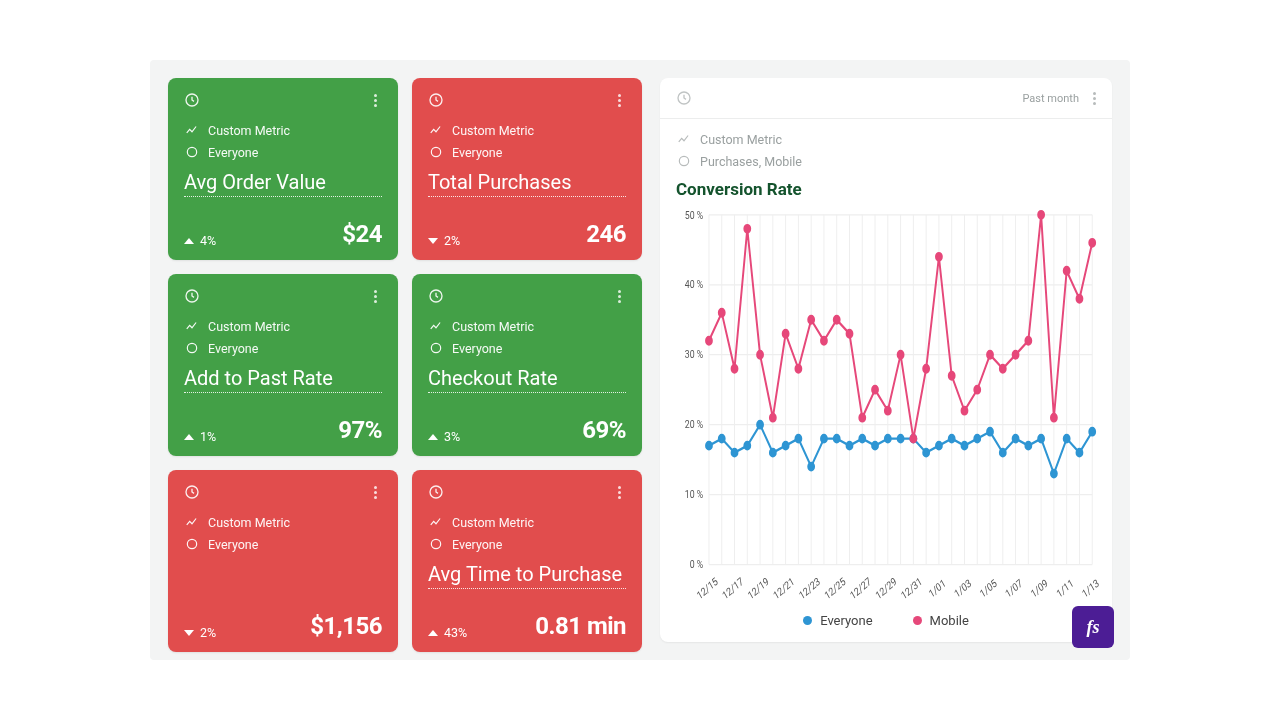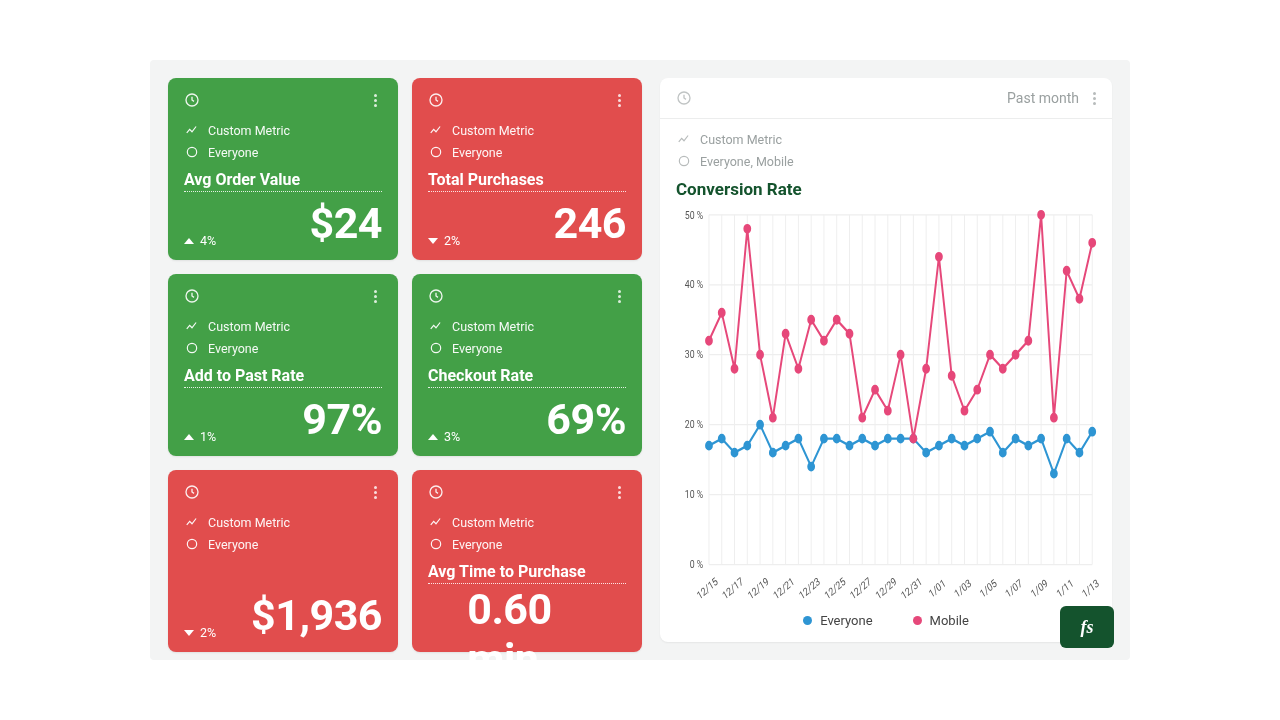--- a/index.html
+++ b/index.html
@@ -10,51 +10,51 @@
   .card.green{background:#43a047}
   .card.red{background:#e14d4d}
   .card .top{display:flex;justify-content:space-between;align-items:center;opacity:.9}
   .ico{width:16px;height:16px;display:inline-flex;align-items:center;justify-content:center}
   .ico svg{width:16px;height:16px;stroke:#fff;fill:none;stroke-width:2}
   .dots{width:14px;display:flex;flex-direction:column;align-items:center;gap:2px;cursor:pointer}
   .dots span{width:3px;height:3px;border-radius:50%;background:#fff;opacity:.9}
   .meta{margin-top:14px;font-size:12.5px;opacity:.95;display:flex;flex-direction:column;gap:6px}
   .meta .row{display:flex;align-items:center;gap:8px}
   .meta .row .ico svg{width:14px;height:14px}
-  .title{margin-top:10px;font-weight:700;font-size:16px;border-bottom:1.5px dotted rgba(255,255,255,.85);padding-bottom:2px;display:inline-block}
+  .title{margin-top:10px;font-weight:400;font-size:20px;border-bottom:1.5px dotted rgba(255,255,255,.85);padding-bottom:2px;display:inline-block}
   .foot{margin-top:auto;display:flex;justify-content:space-between;align-items:flex-end}
   .delta{display:flex;align-items:center;gap:6px;font-size:12.5px}
   .delta .tri{width:0;height:0;border-left:5px solid transparent;border-right:5px solid transparent}
   .delta.up .tri{border-bottom:6px solid #fff}
   .delta.down .tri{border-top:6px solid #fff}
-  .val{font-size:43px;font-weight:700;letter-spacing:-.5px}
+  .val{font-size:24px;font-weight:700;letter-spacing:-.5px}
   
   .panel{flex:1;background:#fff;border-radius:8px;display:flex;flex-direction:column;box-shadow:0 1px 2px rgba(0,0,0,.06)}
   .panel .hdr{display:flex;justify-content:space-between;align-items:center;padding:12px 16px;border-bottom:1px solid #eceded}
   .panel .hdr .left{display:flex;align-items:center;gap:8px;color:#b7bbbb}
-  .panel .hdr .right{display:flex;align-items:center;gap:14px;color:#9aa0a0;font-size:14px}
+  .panel .hdr .right{display:flex;align-items:center;gap:14px;color:#9aa0a0;font-size:11px}
   .panel .hdr .gdots{display:flex;flex-direction:column;gap:2px;cursor:pointer}
   .panel .hdr .gdots span{width:3px;height:3px;border-radius:50%;background:#b7bbbb}
   .panel .meta2{padding:12px 16px 0;color:#9aa0a0;font-size:12.5px;display:flex;flex-direction:column;gap:6px}
   .panel .meta2 .row{display:flex;align-items:center;gap:8px}
   .panel .meta2 .ico svg{stroke:#b7bbbb;width:14px;height:14px}
   .panel .ctitle{padding:10px 16px 0;font-weight:700;color:#14532d;font-size:17px}
   .chartwrap{flex:1;position:relative;padding:6px 12px 8px}
   svg.chart{width:100%;height:100%}
   .ylab{font-size:9px;fill:#555}
   .xlab{font-size:9px;fill:#555}
   .grid line{stroke:#eee;stroke-width:1}
   .srs1{stroke:#2e95d3;fill:none;stroke-width:2}
   .srs1 circle{fill:#2e95d3}
   .srs2{stroke:#e6487a;fill:none;stroke-width:2}
   .srs2 circle{fill:#e6487a}
   .legend{display:flex;justify-content:center;gap:40px;padding:6px 0 14px;font-size:13px;color:#444}
   .legend .item{display:flex;align-items:center;gap:8px}
   .legend .sw{width:9px;height:9px;border-radius:50%}
-  .fs{position:absolute;right:16px;bottom:12px;background:#14532d;color:#fff;width:54px;height:42px;border-radius:6px;display:flex;align-items:center;justify-content:center;font-style:italic;font-weight:700;font-size:18px;font-family:Georgia,serif}
+  .fs{position:absolute;right:16px;bottom:12px;background:#4c1d95;color:#fff;width:42px;height:42px;border-radius:6px;display:flex;align-items:center;justify-content:center;font-style:italic;font-weight:700;font-size:18px;font-family:Georgia,serif}
 </style>
 </head>
 <body>
 
 <div class="board">
   <div class="cards" id="cards">
       <div class="card green">
         <div class="top">
           <span class="ico">
             <svg viewBox="0 0 24 24">
@@ -248,21 +248,21 @@
               </svg>
             </span>
             <span>Everyone</span>
           </div>
         </div>
         <div class="foot">
           <div class="delta down">
             <span class="tri"></span>
             <span>2%</span>
           </div>
-          <div class="val">$1,936</div>
+          <div class="val">$1,156</div>
         </div>
       </div>
       <div class="card red">
         <div class="top">
           <span class="ico">
             <svg viewBox="0 0 24 24">
               <circle cx="12" cy="12" r="9"></circle>
               <path d="M12 7v5l3 2"></path>
             </svg>
           </span>
@@ -289,21 +289,21 @@
             </span>
             <span>Everyone</span>
           </div>
         </div>
         <span class="title">Avg Time to Purchase</span>
         <div class="foot">
           <div class="delta up">
             <span class="tri"></span>
             <span>43%</span>
           </div>
-          <div class="val">0.60 min</div>
+          <div class="val">0.81 min</div>
         </div>
       </div>
     </div>
 
   <div class="panel">
     <div class="hdr">
       <div class="left">
         <span class="ico">
           <svg viewBox="0 0 24 24" style="stroke:#c0c4c4">
               <circle cx="12" cy="12" r="9"></circle>
@@ -328,21 +328,21 @@
             </svg>
           </span>
           <span>Custom Metric</span>
         </div>
       <div class="row">
           <span class="ico">
             <svg viewBox="0 0 24 24">
               <circle cx="12" cy="12" r="8"></circle>
             </svg>
           </span>
-          <span>Everyone, Mobile</span>
+          <span>Purchases, Mobile</span>
         </div>
     </div>
     <div class="ctitle">Conversion Rate</div>
     <div class="chartwrap">
       <svg class="chart" id="chart" viewBox="0 0 440 320" preserveAspectRatio="none">
           <g class="grid">
             <line x1="38" x2="432" y1="292" y2="292"></line>
             <text class="ylab" x="32" y="295" text-anchor="end">0 %</text>
             <line x1="38" x2="432" y1="235.2" y2="235.2"></line>
             <text class="ylab" x="32" y="238.2" text-anchor="end">10 %</text>

